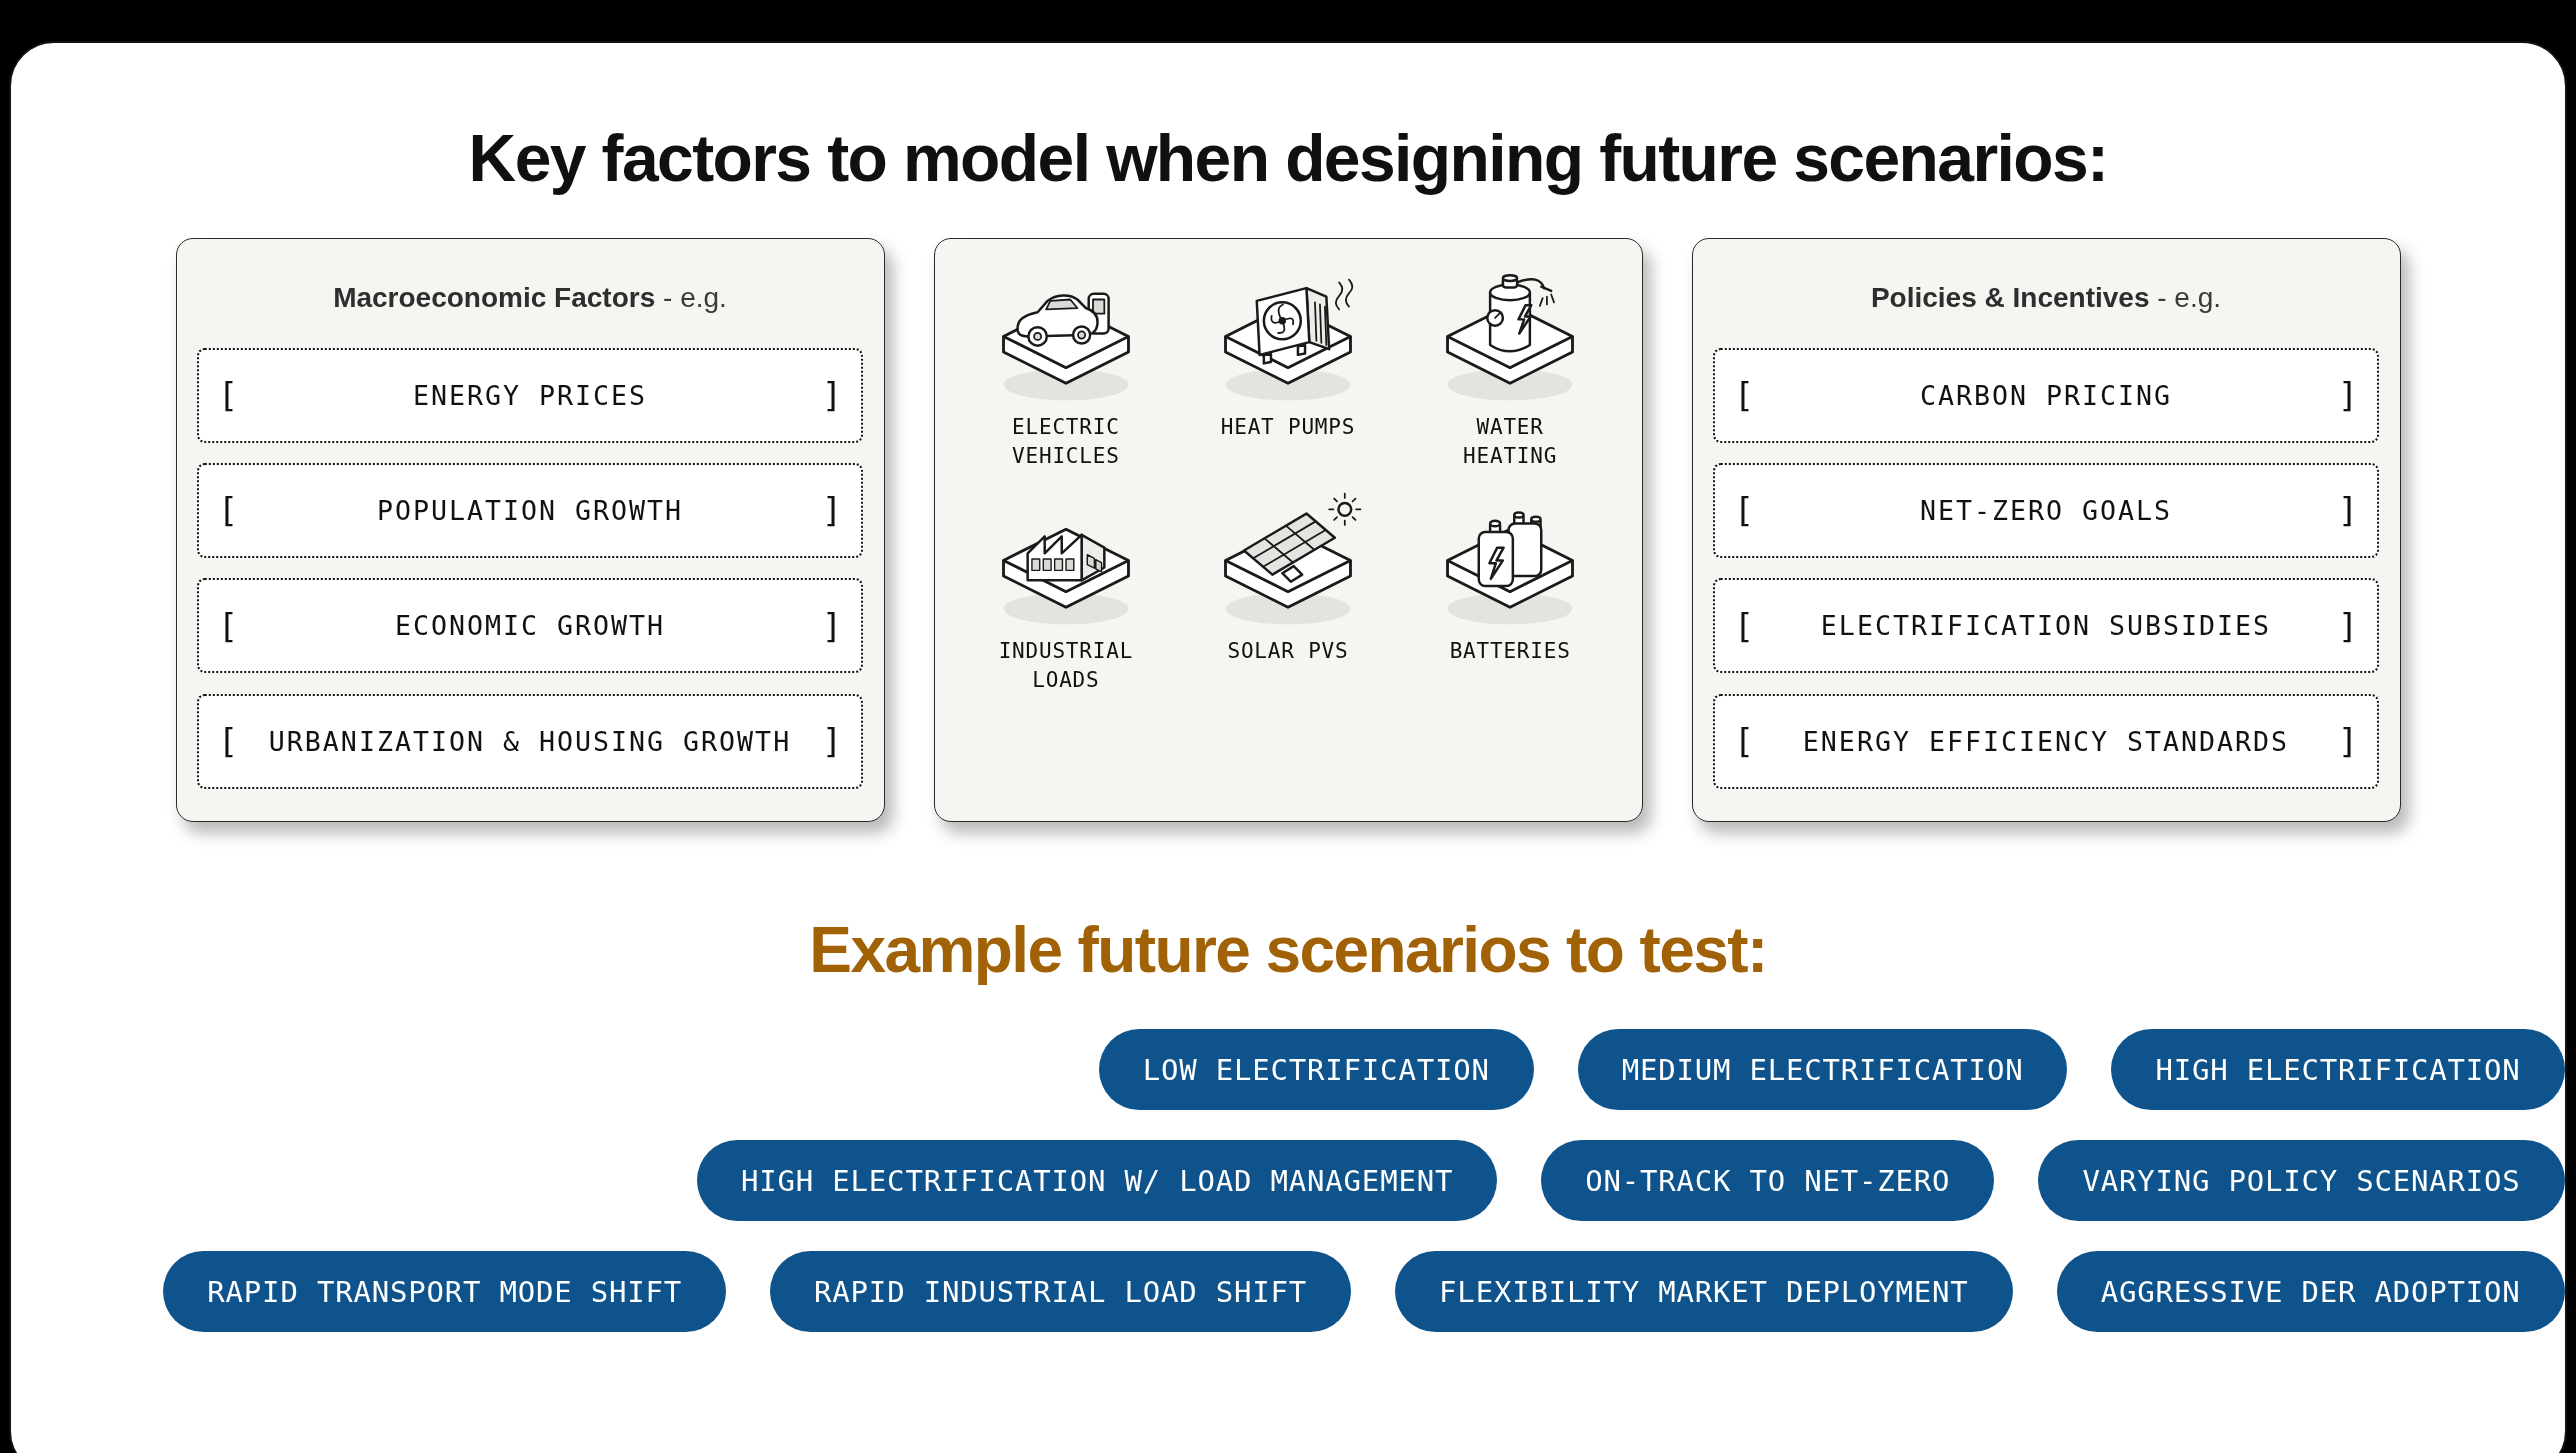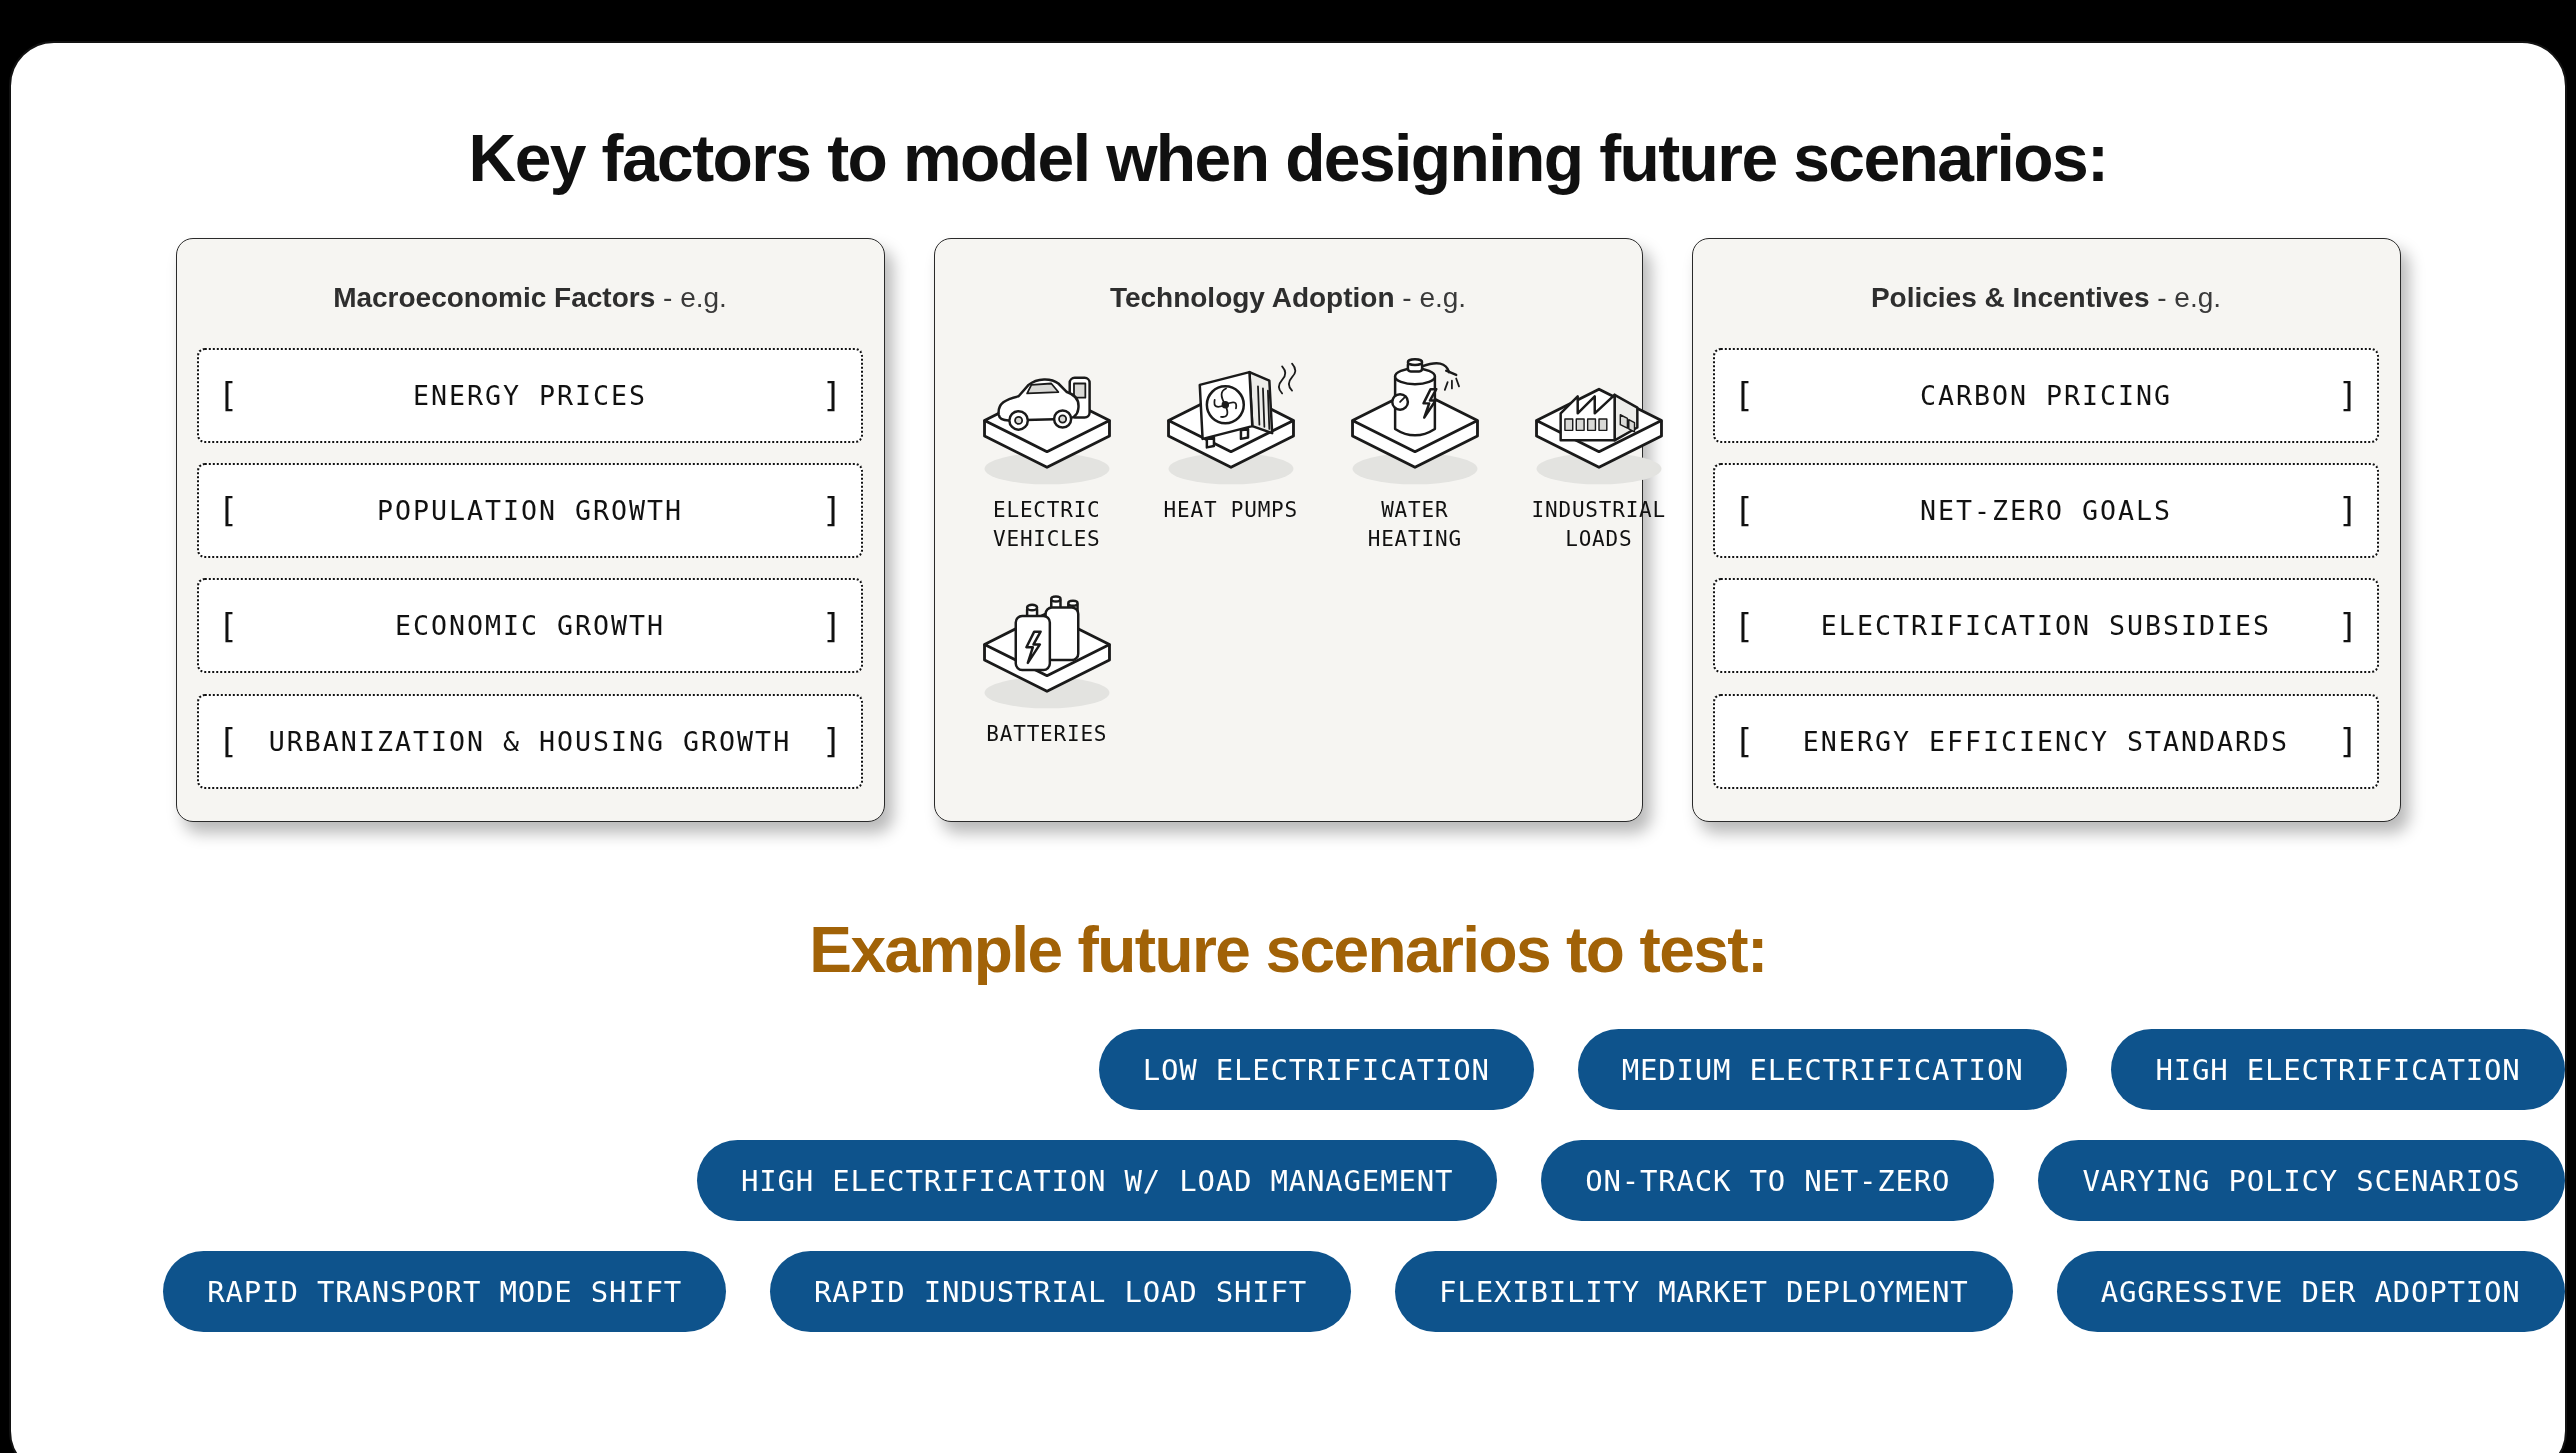--- a/index.html
+++ b/index.html
@@ -13,21 +13,21 @@
          box-sizing:border-box;padding:20.3px 20.3px;box-shadow:7.8px 11px 15.6px rgba(0,0,0,0.28);}
   .panel-title{text-align:center;font-size:28px;color:#2e2e2e;margin:22px 0 34px;}
   .panel-title .bold{font-weight:700;}
   .panel-title .suffix{font-weight:400;color:#3a3a3a;}
   .factor-item{height:95px;background:#fff;border:2.3px dotted #111;border-radius:7.8px;
                display:flex;align-items:center;margin-bottom:20.3px;box-sizing:border-box;
                font-family:"DejaVu Sans Mono","Liberation Mono",monospace;font-size:26.6px;
                letter-spacing:2px;color:#111;}
   .bracket{font-size:34px;padding:0 19px;letter-spacing:0;}
   .factor-label{flex:1;text-align:center;}
-  .tech-grid{display:grid;grid-template-columns:repeat(5,1fr);row-gap:17px;margin-top:4.7px;}
+  .tech-grid{display:grid;grid-template-columns:repeat(3,1fr);row-gap:17px;margin-top:4.7px;}
   .tech-cell{display:flex;flex-direction:column;align-items:center;}
   .tech-cell svg{width:184px;height:142px;}
   .tech-label{margin-top:6.3px;font-family:"DejaVu Sans Mono","Liberation Mono",monospace;
               font-size:21px;letter-spacing:0.8px;color:#111;text-align:center;
               white-space:pre-line;line-height:1.4;}
   .scenarios-title{margin-top:91px;text-align:center;font-size:64px;font-weight:700;
                    letter-spacing:-1.6px;color:#a16207;}
   .pill-row{display:flex;justify-content:flex-end;gap:44px;margin-top:30px;}
   .pill-row.first{margin-top:42px;}
   .pill{background:#0e538c;color:#fff;height:81px;border-radius:47px;display:flex;align-items:center;
@@ -74,23 +74,20 @@
           <span class="bracket">]</span>
         </div>
         <div class="factor-item">
           <span class="bracket">[</span>
           <span class="factor-label">URBANIZATION &amp; HOUSING GROWTH</span>
           <span class="bracket">]</span>
         </div>
       </div>
 
       <div class="panel">
-        <div class="panel-title">
-          <span class="bold">Technology Adoption</span><span class="suffix"> - e.g.</span>
-        </div>
         <div class="tech-grid">
 
           <div class="tech-cell">
             <svg viewBox="0 0 240 200">
               <use href="#iso-base"></use>
               <g stroke="#1a1a1a" stroke-width="3.5" fill="#ffffff" stroke-linejoin="round" stroke-linecap="round">
                 <rect x="152" y="42" width="28" height="56" rx="7"></rect>
                 <rect x="158" y="50" width="16" height="20" fill="#d9d9d6" stroke-width="2.5"></rect>
                 <path d="M152,80 Q142,86 146,94" fill="none"></path>
                 <path d="M52,94 C50,78 62,72 80,68 L94,52 C106,42 126,42 136,50 L148,62 C160,66 166,74 164,86 C163,96 154,100 144,100 L66,102 C58,102 53,100 52,94 Z"></path>

